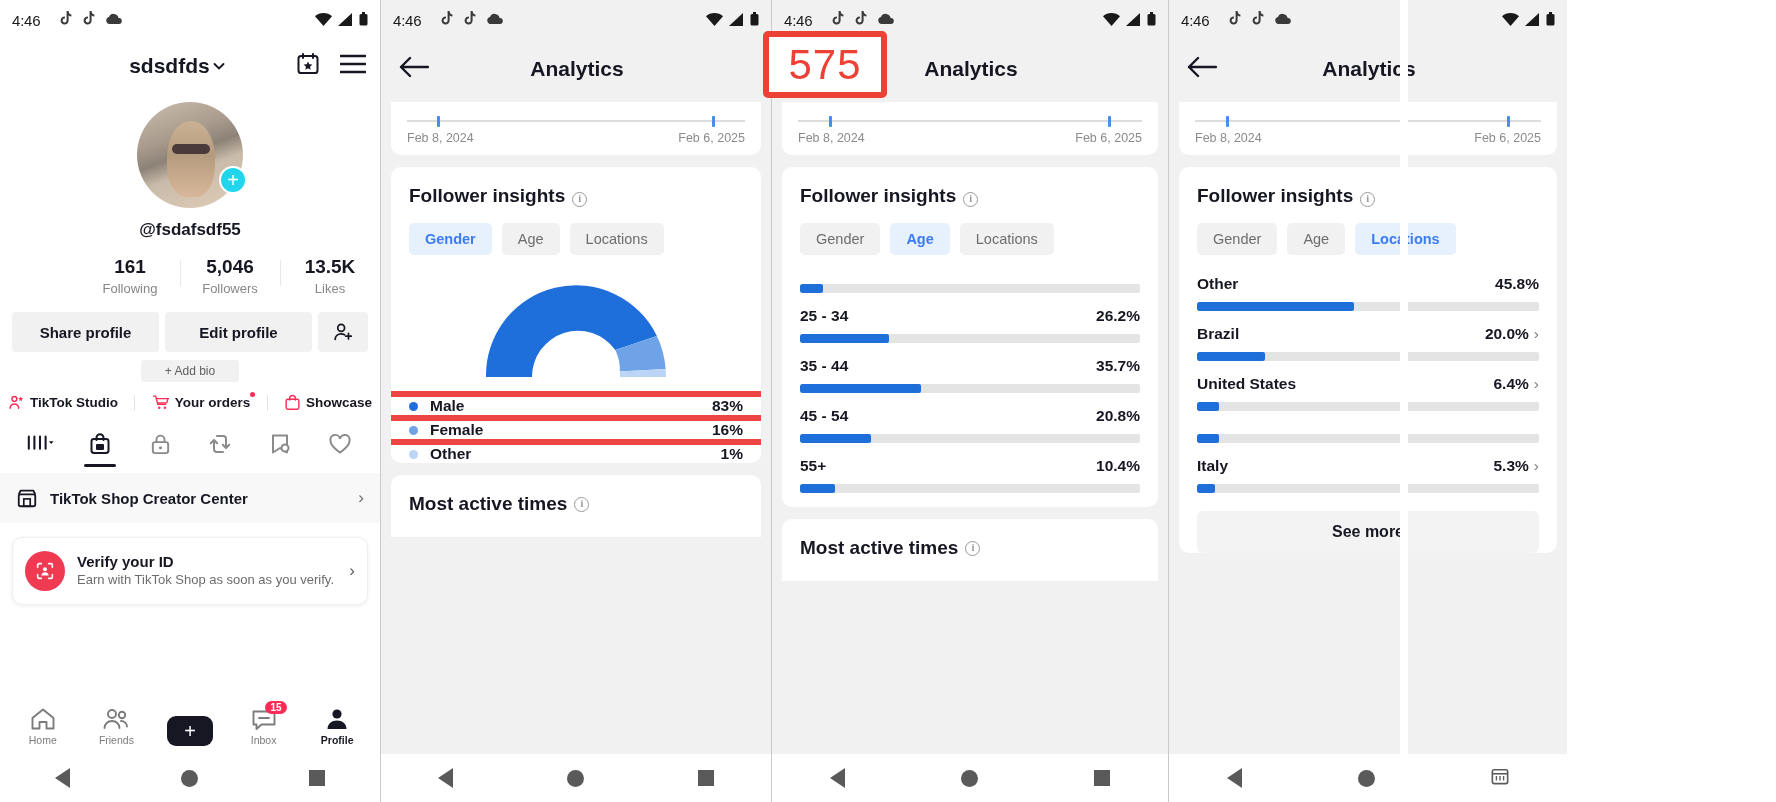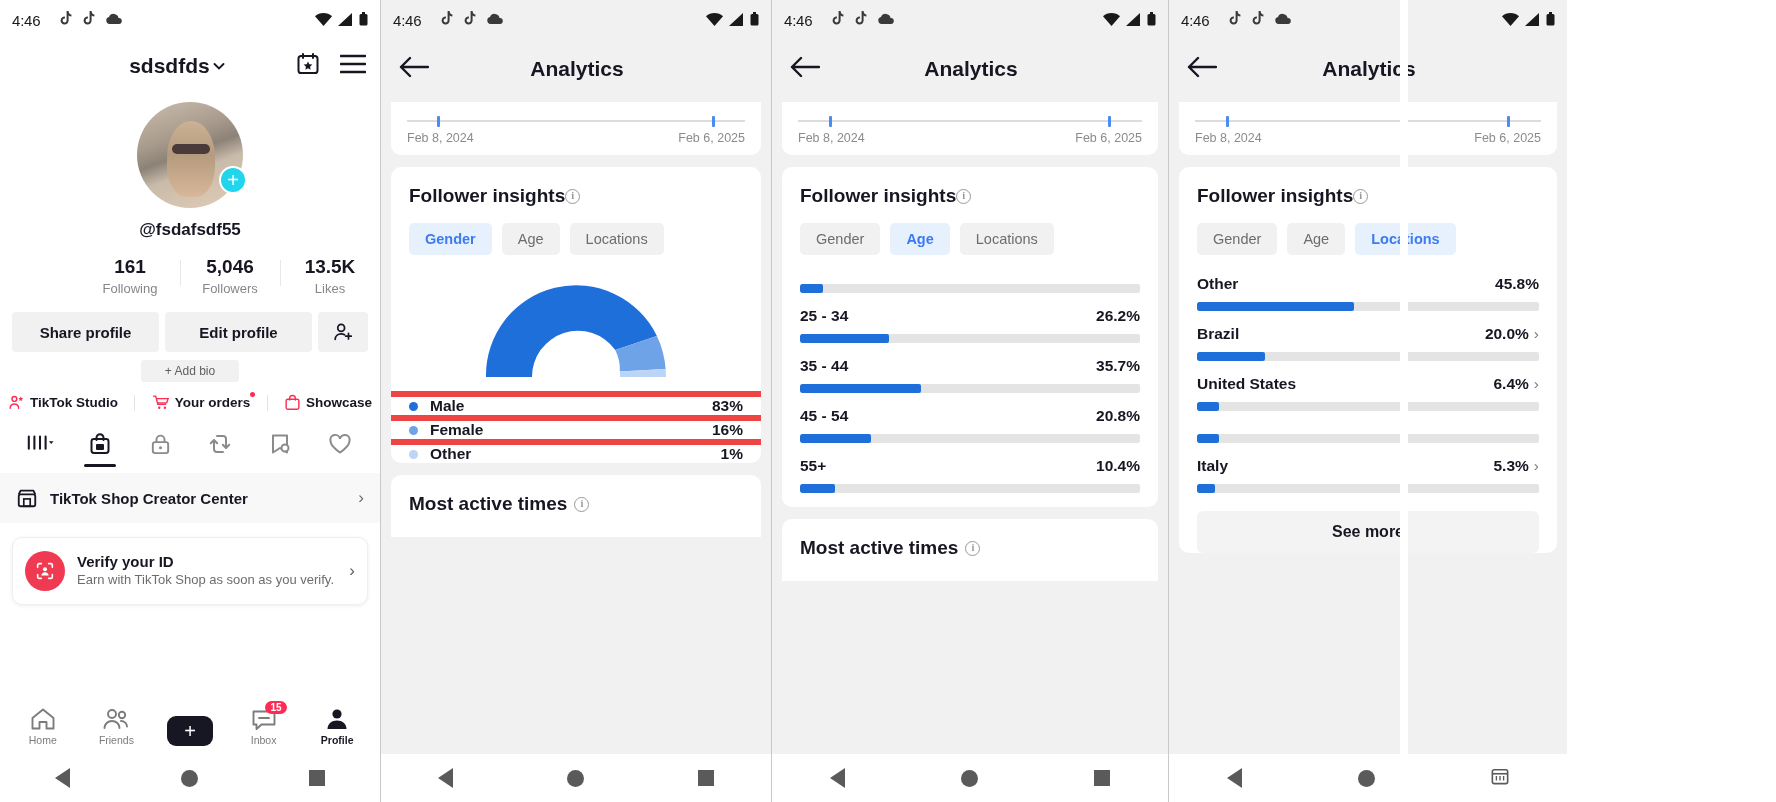--- a/index.html
+++ b/index.html
@@ -188,21 +188,21 @@
   .card { background: #fff; border-radius: 10px; margin: 0 10px 12px; }
   .card.top { border-radius: 0 0 10px 10px; margin-top: 0; padding-bottom: 10px; }
   .range-row { padding: 14px 16px 0; }
   .range-line { position: relative; height: 10px; }
   .range-line .bar { position: absolute; left: 0; right: 0; top: 4px; height: 1.5px; background: #dcdcdc; }
   .range-line .tickL, .range-line .tickR { position: absolute; top: 0; width: 3px; height: 11px; background: #4a8cf0; border-radius: 1px; }
   .range-line .tickL { left: 9%; }
   .range-line .tickR { right: 9%; }
   .range-labels { display: flex; justify-content: space-between; font-size: 12.5px; color: #8b8b8b; margin-top: 5px; }
   .sec-title {
-    display: flex; align-items: center; 
+    display: flex; align-items: flex-end; gap: 7px;
     font-size: 19px; font-weight: 700; color: #161722;
     padding: 18px 18px 0;
   }
   .info-i {
     width: 15px; height: 15px; border-radius: 50%; border: 1.4px solid #9a9a9a;
     color: #9a9a9a; font-size: 10.5px; line-height: 12.5px; text-align: center; font-weight: 700;
     font-family: "Liberation Serif", serif;
   }
   .chips { display: flex; gap: 10px; padding: 16px 18px 0; }
   .chip {
@@ -865,13 +865,16 @@
             <rect x="1.5" y="3" width="17" height="15.5" rx="2" stroke="#5a5a5a" stroke-width="1.8" fill="none"></rect>
             <path d="M1.5 7.5h17" stroke="#5a5a5a" stroke-width="1.8"></path>
             <path d="M6 10v5M10 10v5M14 10v5" stroke="#5a5a5a" stroke-width="1.5"></path>
           </svg>
       </div>
     </div>
   </div>
 
   <div class="edgebar"></div>
 
+  <div class="annot">
+    <span>575</span>
+  </div>
 </div>
 
 </body></html>

